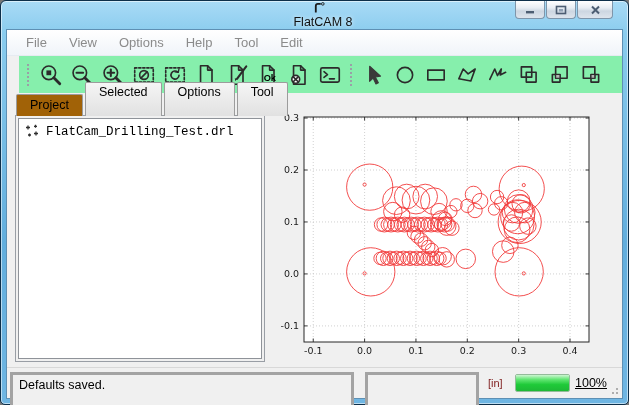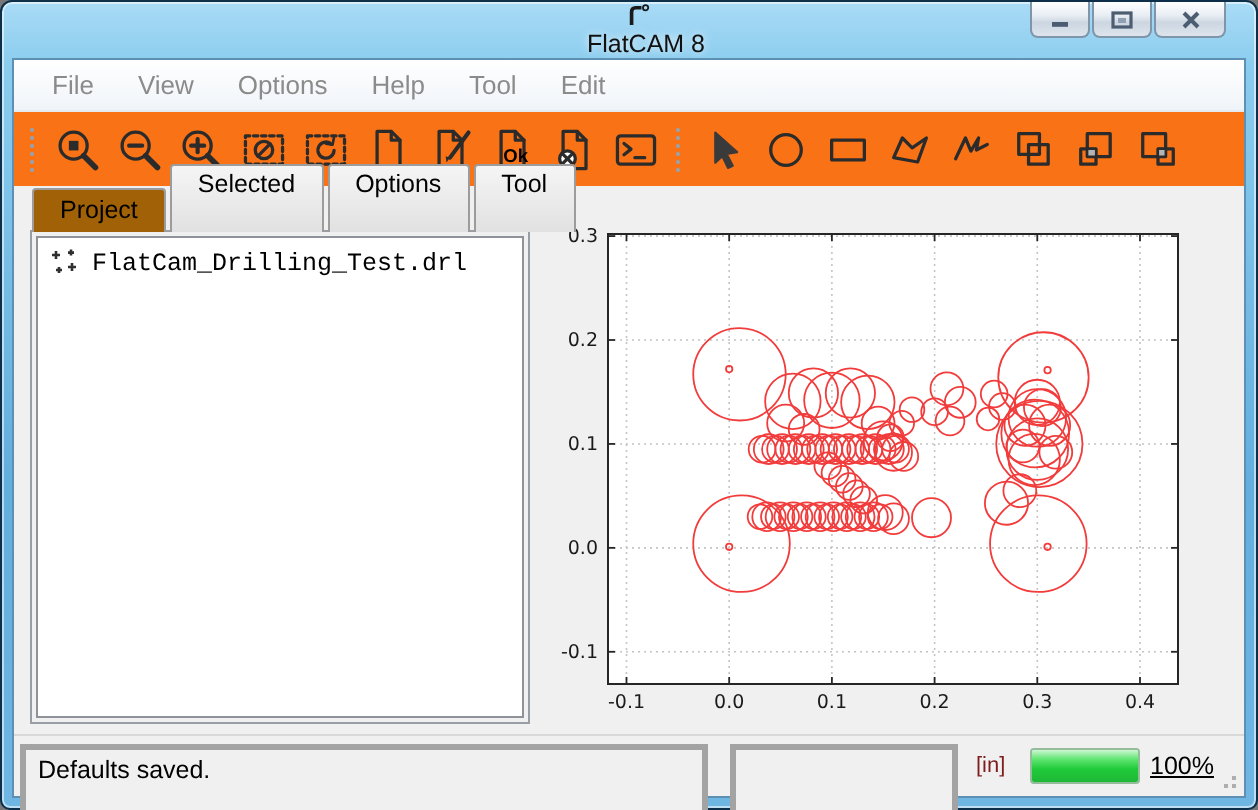--- a/index.html
+++ b/index.html
@@ -14,21 +14,21 @@
   .window-btns{position:absolute;top:0;right:15px;display:flex;}
   .wbtn{width:30px;height:18px;border:1px solid #7e95aa;border-top:none;margin-left:1px;
     background:linear-gradient(#ffffff,#e8edf3 40%,#ccd6e1 60%,#dde4ec);
     border-radius:0 0 4px 4px;display:flex;align-items:center;justify-content:center;padding:0;}
   .wbtn.close{width:36px;}
   .client{position:absolute;left:5px;right:5px;top:28px;bottom:5px;background:#f0f0f0;border:1px solid #5e90b4;}
   .menu-bar{position:absolute;top:0;left:0;right:0;height:26px;display:flex;align-items:center;
     padding-left:8px;background:linear-gradient(#ffffff,#f0f4f9);border-bottom:1px solid #e6ebf1;
     font-size:13px;color:#8b8b8b;text-align:right;}
   .menu-item{padding:4px 11px;}
-  .toolbar{position:absolute;top:26px;left:0;right:0;height:37px;display:flex;align-items:center;padding-left:4px;background:#f97316;}
+  .toolbar{position:absolute;top:26px;left:12px;right:0;height:37px;display:flex;align-items:center;padding-left:4px;background:#86efac;}
   .tb-grip{width:4px;height:24px;margin:0 6px 0 3px;
     background-image:radial-gradient(circle,#9aa0a6 32%,transparent 40%);background-size:4px 4px;}
   .tb-btn{width:30px;height:30px;border:none;background:transparent;padding:3px;margin-right:1px;}
   .tb-btn svg{display:block;}
   .tabbar{position:absolute;top:64px;left:9px;display:flex;align-items:flex-end;height:22px;z-index:3;}
   .tab{height:34px;line-height:18px;padding:0 13px;font-size:12.5px;color:#000;
     background:linear-gradient(#f5f5f5,#e1e1e1);border:1px solid #9c9c9c;border-bottom:none;
     border-radius:2px 2px 0 0;margin-right:2px;}
   .tab.active{height:22px;line-height:21px;background:#a16207;z-index:4;}
   .pane{position:absolute;left:8px;top:85px;width:250px;height:247px;background:#f0f0f0;border:1px solid #999ea5;padding:2px;z-index:2;font-family:Liberation Mono, monospace;}

